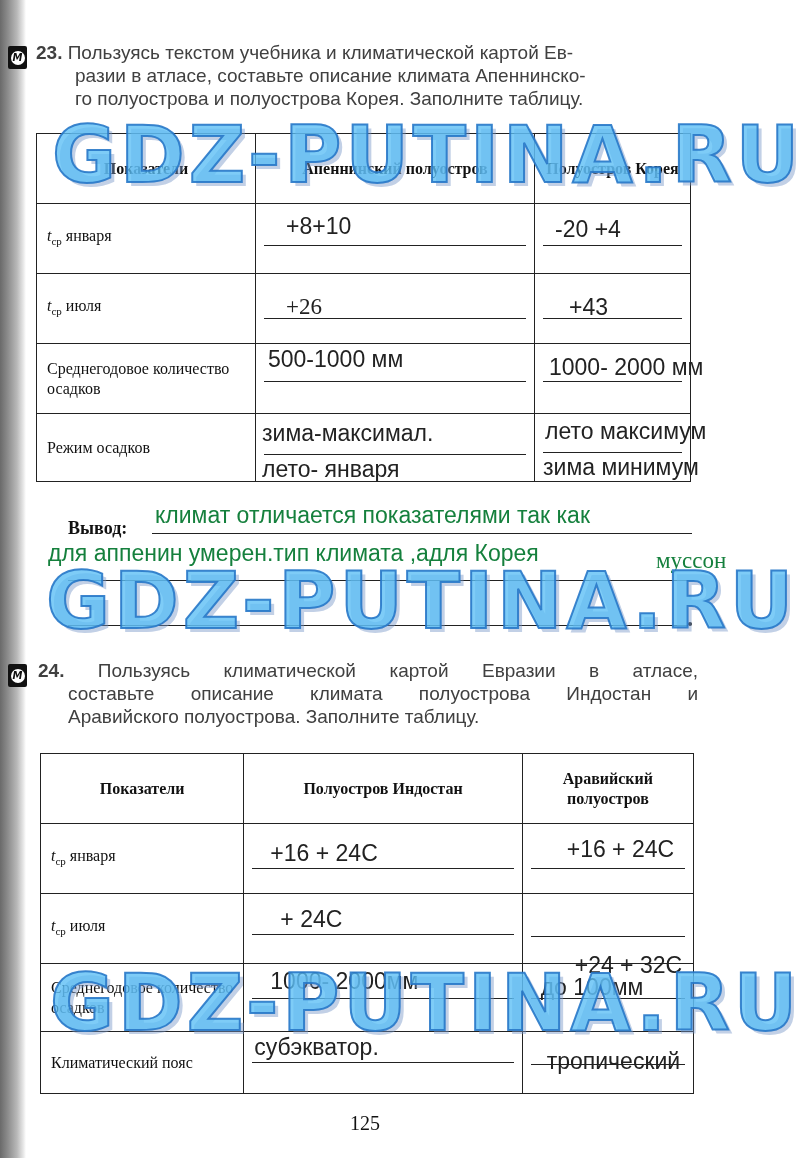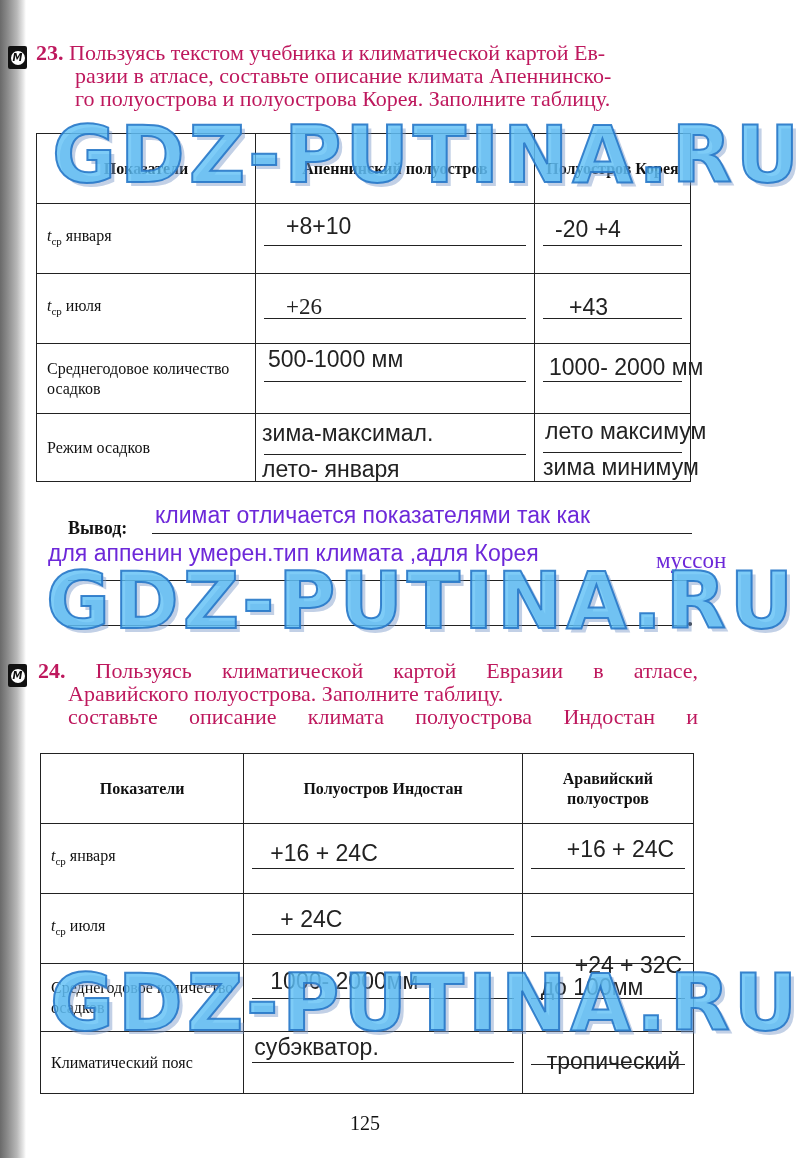--- a/index.html
+++ b/index.html
@@ -1,33 +1,33 @@
 <!DOCTYPE html>
 <html><head>
 <meta charset="utf-8">
 <style>
   html,body{margin:0;padding:0;}
   body{width:808px;height:1158px;background:#fff;position:relative;overflow:hidden;font-family:"Liberation Serif",serif;color:#111;}
   .spine{position:absolute;left:0;top:0;width:26px;height:1158px;
     background:linear-gradient(90deg,#6a6a6a 0%,#8c8c8c 30%,#b8b8b8 65%,#e8e8e8 90%,#fff 100%);}
-  .task-head{position:absolute;left:12px;font-family:Liberation Serif, serif;font-size:22px;line-height:23px;color:#be185d;}
+  .task-head{position:absolute;left:12px;font-family:Liberation Sans, sans-serif;font-size:19px;line-height:23px;color:#404040;}
   .m-badge{position:absolute;width:19px;height:23px;background:#111;border-radius:2px;display:flex;align-items:center;justify-content:center;}
   .m-badge span{width:14px;height:14px;border-radius:50%;background:#fff;color:#111;font-size:10px;font-weight:bold;font-style:italic;display:flex;align-items:center;justify-content:center;font-family:"DejaVu Sans",sans-serif;}
   .tnum{font-weight:bold;}
   .line{white-space:nowrap;}
   table.grid{position:absolute;border-collapse:collapse;}
   table.grid td{border:1.5px solid #222;vertical-align:middle;padding:0;position:relative;}
   .hdr{font-weight:bold;text-align:center;font-size:16px;line-height:20px;}
   .lbl{font-size:16px;line-height:20px;padding-left:10px !important;}
   .ans{font-family:"Liberation Sans",sans-serif;font-size:23px;color:#222;position:absolute;white-space:nowrap;}
   .uline{position:absolute;height:0;border-top:1.5px solid #222;}
   .t{font-style:italic;}
   sub{font-size:11px;}
   .conclusion-label{position:absolute;left:68px;top:518px;font-weight:bold;font-size:18px;}
-  .hw{position:absolute;font-family:"Liberation Sans",sans-serif;font-size:23px;color:#6d28d9;white-space:nowrap;}
+  .hw{position:absolute;font-family:"Liberation Sans",sans-serif;font-size:23px;color:#15803d;white-space:nowrap;}
   .page-num{position:absolute;left:350px;top:1112px;font-size:20px;}
   .wm{position:absolute;font-family:"DejaVu Sans",sans-serif;font-weight:bold;font-size:78px;letter-spacing:4px;color:rgba(90,190,245,0.78);
       -webkit-text-stroke:2px rgba(40,120,200,0.9);text-shadow:4px 4px 0 rgba(120,150,200,0.45);white-space:nowrap;pointer-events:none;}
 </style>
 </head>
 <body>
 
 <div class="spine"></div>
 
 <div class="m-badge" style="left:8px;top:46px;">
@@ -102,22 +102,22 @@
 <div class="hw" style="left:656px;top:548px;font-family:Liberation Serif, serif;">муссон</div>
 <div class="uline" style="left:68px;width:626px;top:580px;"></div>
 <div class="uline" style="left:68px;width:620px;top:625px;"></div>
 <div style="position:absolute;left:688px;top:622px;width:4px;height:4px;background:#222;border-radius:50%;"></div>
 
 <div class="m-badge" style="left:8px;top:664px;">
     <span>M</span>
   </div>
 <div class="task-head" style="left:38px;top:659px;width:660px;">
   <div class="line" style="text-align:justify;text-align-last:justify;"><span class="tnum">24.</span> <span>Пользуясь климатической картой Евразии в атласе,</span></div>
+  <div class="line" style="padding-left:30px;text-align:justify;text-align-last:justify;">составьте описание климата полуострова Индостан и</div>
   <div class="line" style="padding-left:30px;">Аравийского полуострова. Заполните таблицу.</div>
-  <div class="line" style="padding-left:30px;text-align:justify;text-align-last:justify;">составьте описание климата полуострова Индостан и</div>
 </div>
 
 <table class="grid" style="left:40px;top:753px;width:654px;">
   <tbody>
       <tr style="height:70px;">
     <td class="hdr" style="width:218px;">Показатели</td>
     <td class="hdr" style="width:218px;padding:0 40px;">Полуостров Индостан</td>
     <td class="hdr" style="padding:0 40px;">Аравийский полуостров</td>
   </tr>
   <tr style="height:70px;">

